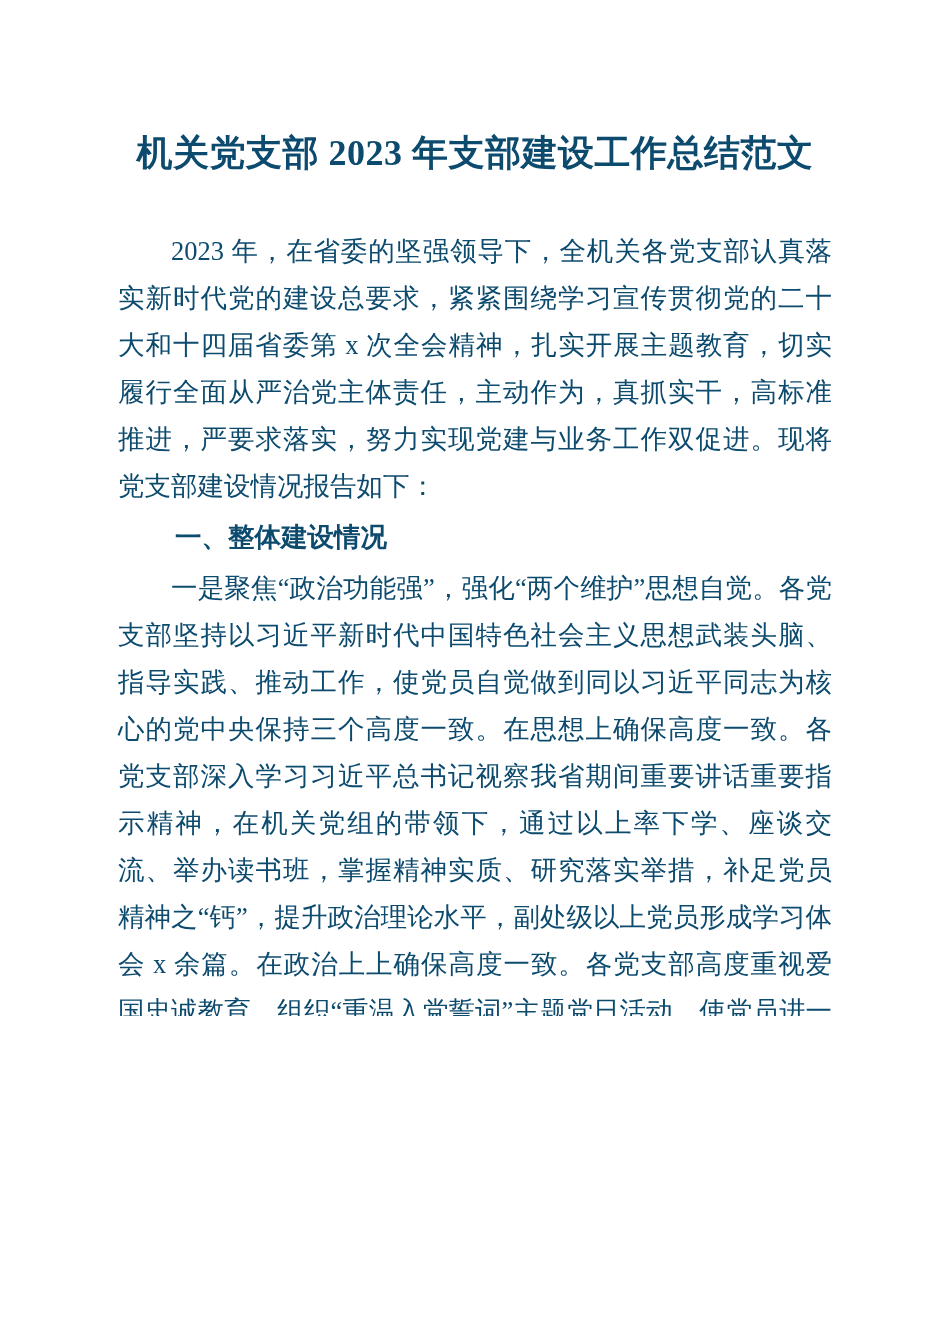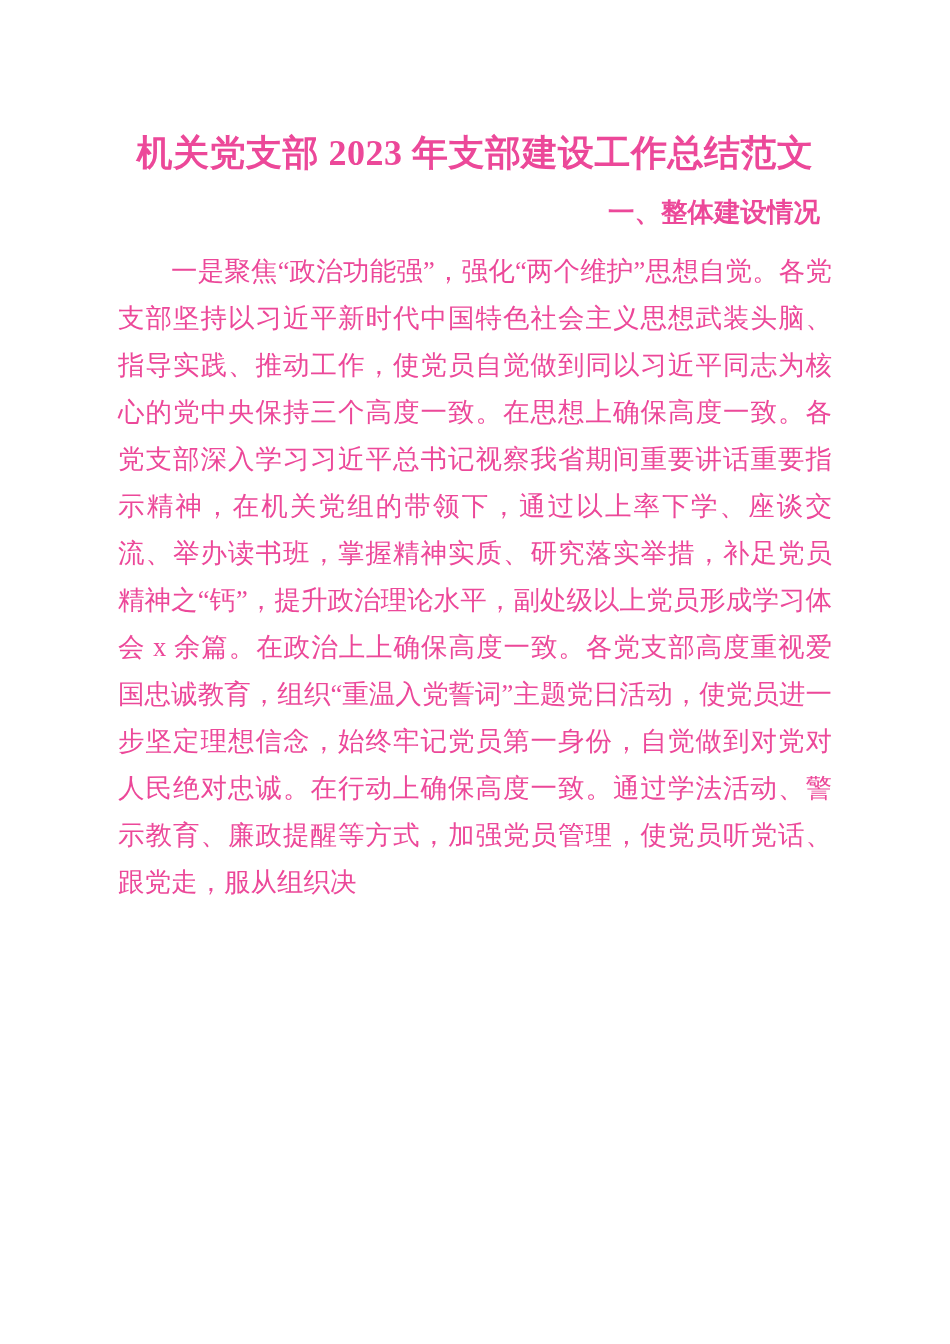--- a/index.html
+++ b/index.html
@@ -6,21 +6,21 @@
     margin: 0;
     padding: 0;
     background: #ffffff;
   }
   .page {
     position: relative;
     width: 950px;
     height: 1016px;
     background: #ffffff;
     overflow: hidden;
-    color: #ec4899;
+    color: #0c4a6e;
     font-family: "Liberation Serif", "DejaVu Serif", serif;
   }
   .content {
     margin: 0 118px;
   }
   .doc-title {
     margin: 130px 0 0 0;
     font-size: 36px;
     line-height: 47px;
     font-weight: bold;
@@ -34,34 +34,34 @@
     line-height: 47px;
     text-align: justify;
     text-justify: inter-ideograph;
     text-indent: 2em;
     font-weight: normal;
   }
   .intro {
     margin-top: 51px;
   }
   .section-heading {
-    margin: 12px;
+    margin: 4px;
     font-size: 26.5px;
     line-height: 47px;
     font-weight: bold;
     text-indent: 2em;
     font-family: "Liberation Sans", "DejaVu Sans", sans-serif;
-    text-align: right;
   }
   .lead {
     font-weight: normal;
   }
 </style>
 </head>
 <body>
 
 <div class="page">
   <div class="content">
     <h1 class="doc-title">机关党支部 2023 年支部建设工作总结范文</h1>
+    <p class="para intro">2023 年，在省委的坚强领导下，全机关各党支部认真落实新时代党的建设总要求，紧紧围绕学习宣传贯彻党的二十大和十四届省委第 x 次全会精神，扎实开展主题教育，切实履行全面从严治党主体责任，主动作为，真抓实干，高标准推进，严要求落实，努力实现党建与业务工作双促进。现将党支部建设情况报告如下：</p>
     <h2 class="section-heading">一、整体建设情况</h2>
     <p class="para"><span class="lead">一是聚焦“政治功能强”，强化“两个维护”思想自觉。</span><span>各党支部坚持以习近平新时代中国特色社会主义思想武装头脑、指导实践、推动工作，使党员自觉做到同以习近平同志为核心的党中央保持三个高度一致。在思想上确保高度一致。各党支部深入学习习近平总书记视察我省期间重要讲话重要指示精神，在机关党组的带领下，通过以上率下学、座谈交流、举办读书班，掌握精神实质、研究落实举措，补足党员精神之“钙”，提升政治理论水平，副处级以上党员形成学习体会 x 余篇。在政治上上确保高度一致。各党支部高度重视爱国忠诚教育，组织“重温入党誓词”主题党日活动，使党员进一步坚定理想信念，始终牢记党员第一身份，自觉做到对党对人民绝对忠诚。在行动上确保高度一致。通过学法活动、警示教育、廉政提醒等方式，加强党员管理，使党员听党话、跟党走，服从组织决</span></p>
   </div>
 </div>
 
 </body></html>

